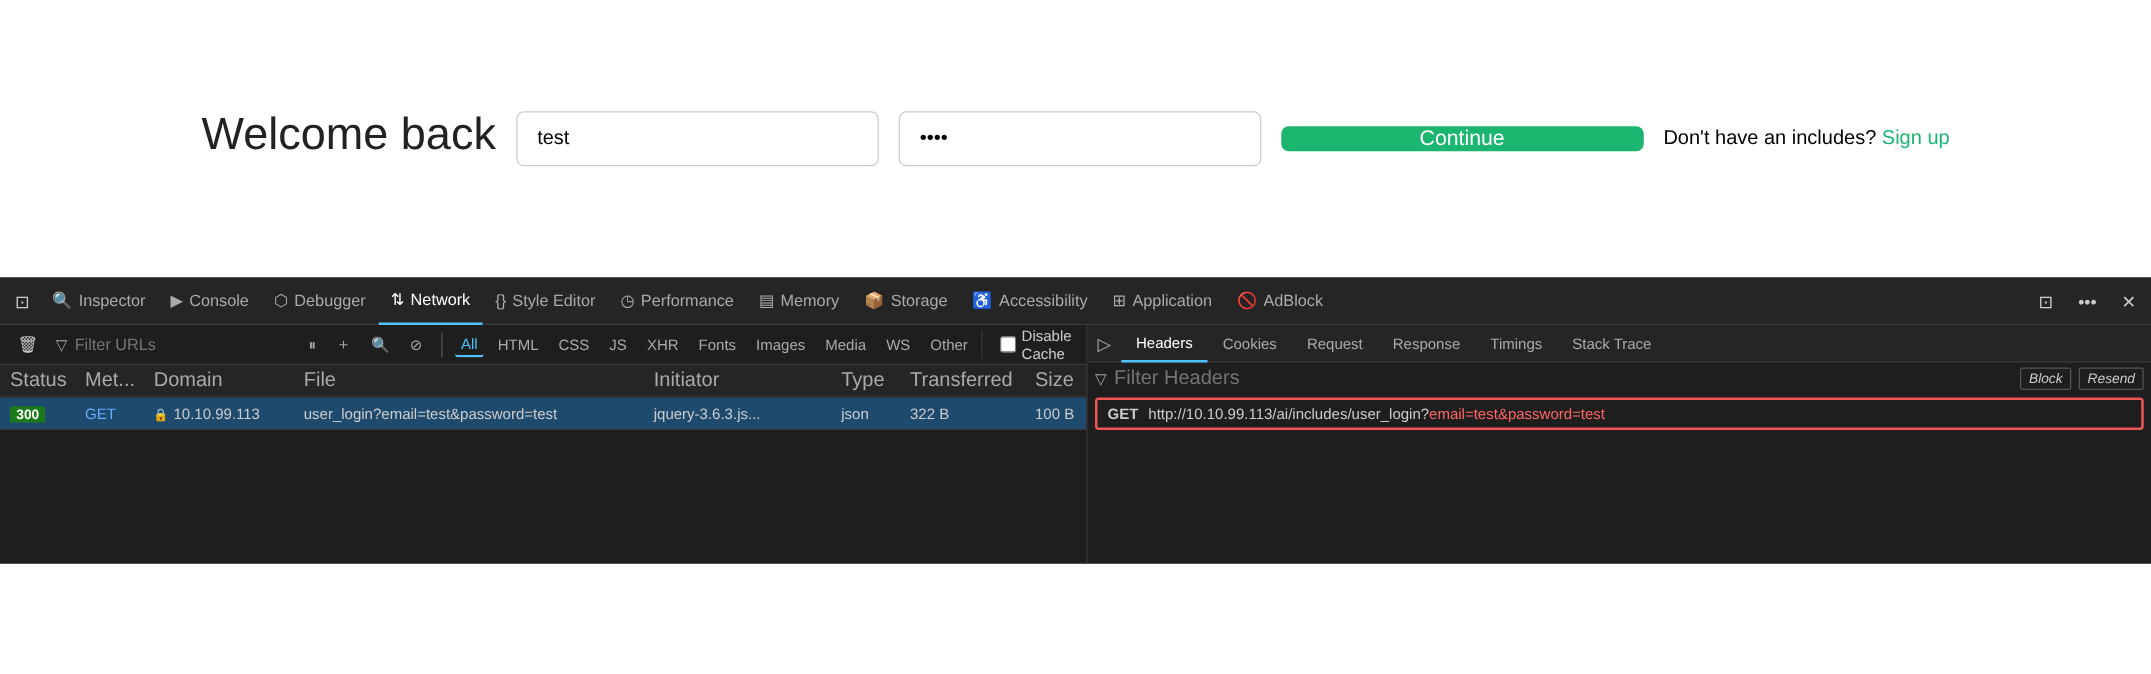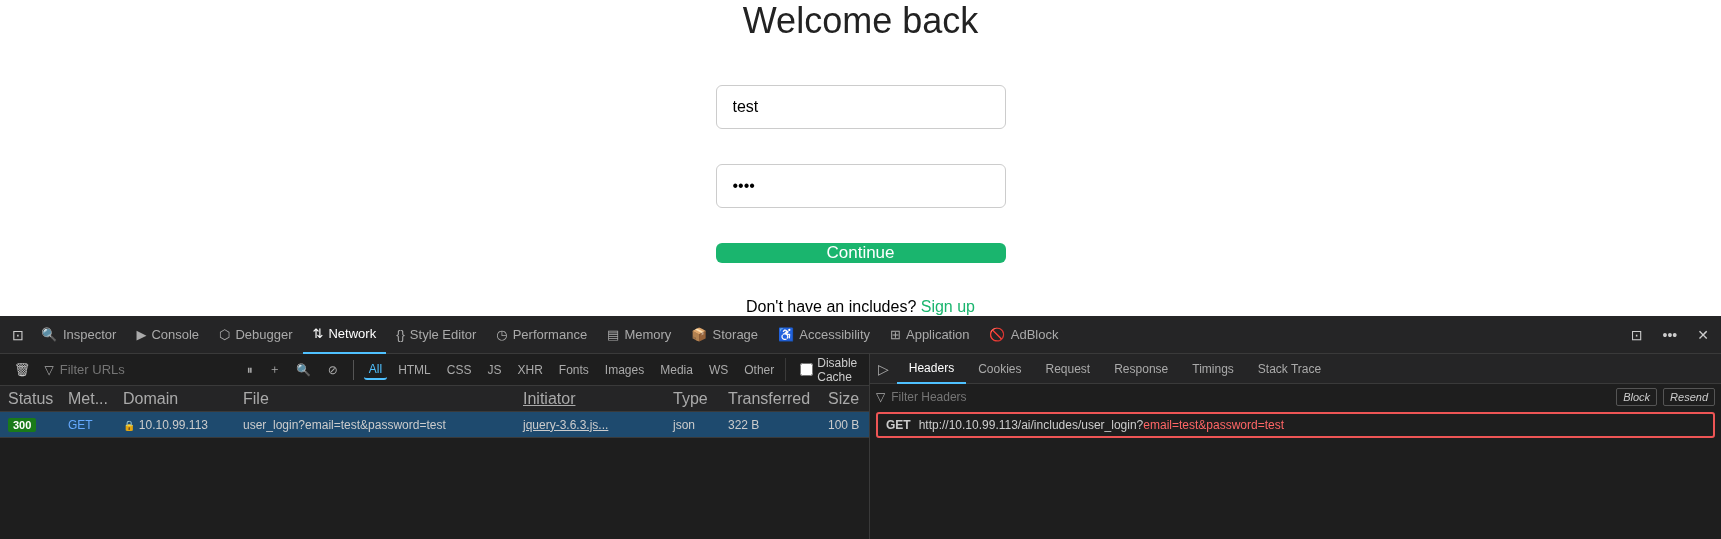--- a/index.html
+++ b/index.html
@@ -1,25 +1,24 @@
 <!DOCTYPE html>
 <html><head>
   <meta charset="utf-8">
   <style>
     * { box-sizing: border-box; margin: 0; padding: 0; }
     body { font-family: Arial, sans-serif; background: #fff; width: 1721px; height: 539px; overflow: hidden; }
 
     
     .page-content {
       background: #fff;
-      height: 316px;
-      display: flex;
-      flex-direction: column;
-      align-items: center;
-      justify-content: space-between;
+      height: 222px;
+      display: flex;
+      align-items: center;
+      justify-content: center;
       gap: 16px;
     }
     .page-title {
       font-size: 36px;
       font-weight: 400;
       color: #222;
       margin-bottom: 8px;
     }
     .input-field {
       width: 290px;
@@ -272,21 +271,21 @@
     .filter-headers-row {
       display: flex;
       align-items: center;
       gap: 6px;
     }
     .filter-headers-input {
       flex: 1;
       background: none;
       border: none;
       color: #ccc;
-      font-size: 12px;
+      font-size: 16px;
       outline: none;
     }
     .block-btn, .resend-btn {
       background: none;
       border: 1px solid #555;
       color: #ccc;
       font-size: 11px;
       padding: 2px 6px;
       cursor: pointer;
       border-radius: 2px;
@@ -313,21 +312,21 @@
     }
     .url-highlight {
       color: #ff6666;
     }
 
     
     .col-status { width: 60px; flex-shrink: 0; }
     .col-method { width: 55px; flex-shrink: 0; }
     .col-domain { width: 120px; flex-shrink: 0; }
     .col-file { width: 280px; flex-shrink: 0; }
-    .col-initiator { width: 150px; flex-shrink: 0; text-decoration: underline; }
+    .col-initiator { width: 150px; flex-shrink: 0; }
     .col-type { width: 55px; flex-shrink: 0; }
     .col-transferred { width: 100px; flex-shrink: 0; }
     .col-size { width: 70px; flex-shrink: 0; }
   </style>
 </head>
 <body>
 
 <div class="page-content">
   <h1 class="page-title">Welcome back</h1>
   <input class="input-field" type="email" value="test" style="">

